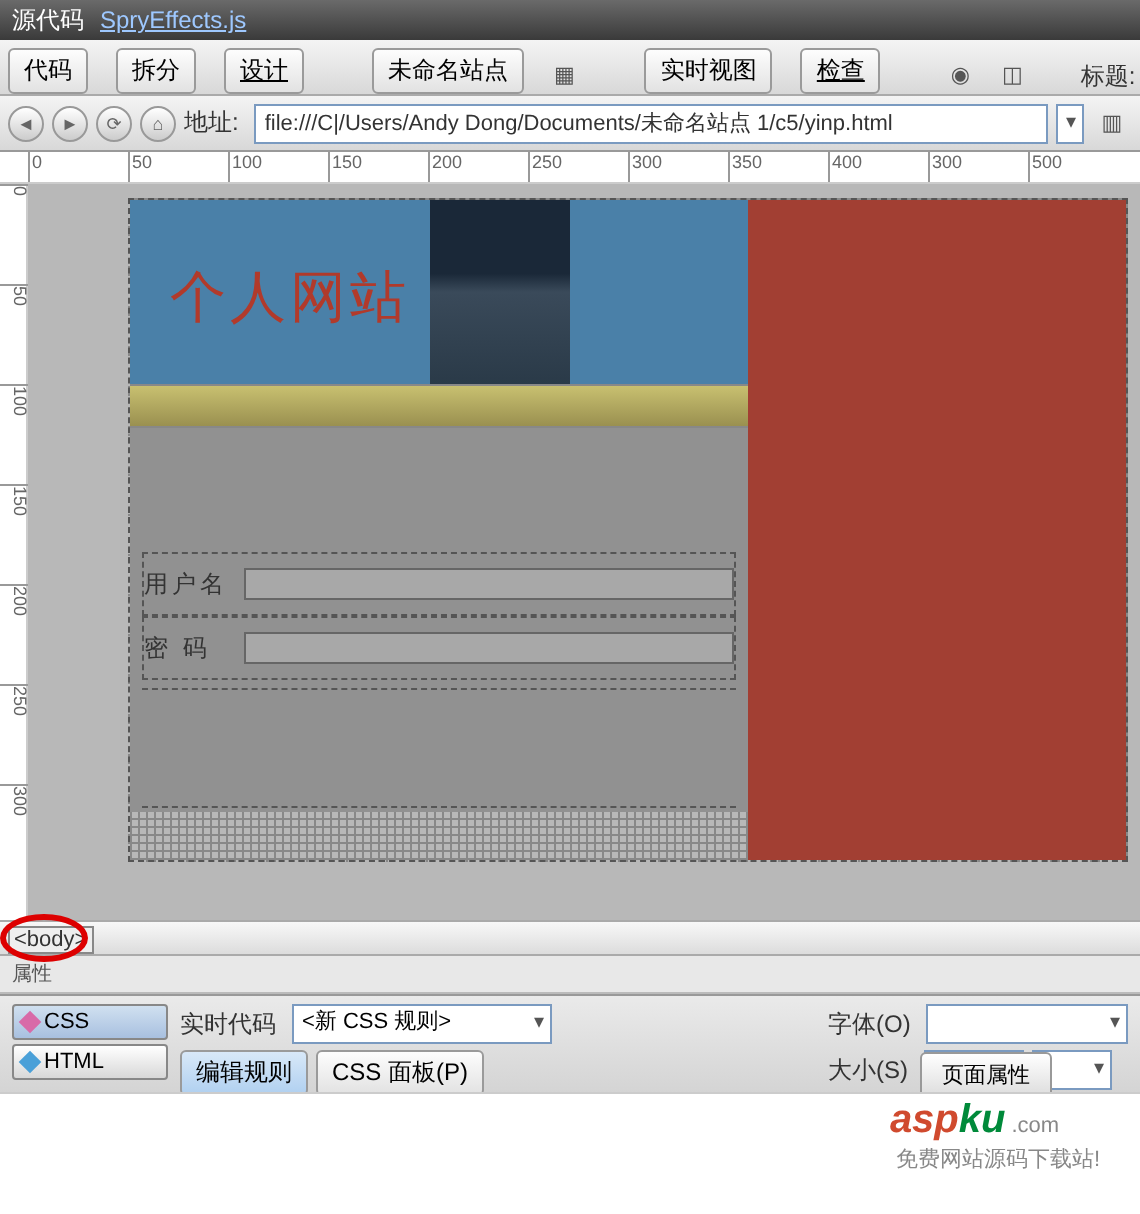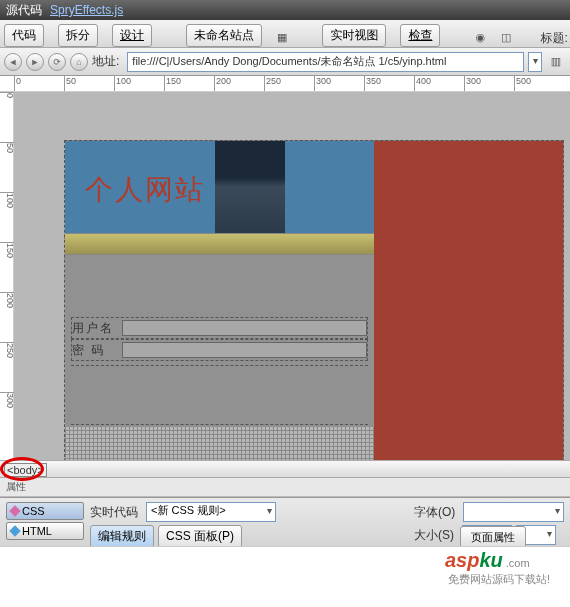--- a/index.html
+++ b/index.html
@@ -23,21 +23,21 @@
 .canvas{flex:1;background:#b8b8b8;position:relative;overflow:hidden;}
 .page{position:absolute;left:50px;top:7px;width:500px;display:flex;border:1px dashed #555;}
 .col-left{width:310px;}
 .col-right{width:190px;background:#a23f33;height:330px;}
 .header{height:92px;background:#4a80a8;display:flex;}
 .header-title{font-size:28px;color:#b13a2b;padding:30px 10px 0 20px;font-family:"SimSun";letter-spacing:2px;}
 .header-img{width:70px;background:linear-gradient(#1a2838 40%,#3a4a5a 50%,#2a3a48);}
 .navbar{height:22px;background:linear-gradient(#c8c070,#9a9050);border-top:1px solid #888;border-bottom:1px solid #888;}
 .gray-block{height:60px;background:#919191;}
 .form-block{background:#919191;padding:2px 6px;}
-.form-row{display:flex;align-items:center;height:22px;border:1px dashed #555;margin-bottom:0;}
+.form-row{display:flex;align-items:center;height:32px;border:1px dashed #555;margin-bottom:0;}
 .form-label{color:#333;font-size:12px;width:50px;letter-spacing:2px;}
 .form-input{flex:1;height:16px;border:1px solid #666;background:#a8a8a8;}
 .gray-below{height:60px;background:#919191;border-top:1px dashed #555;margin-top:4px;border-bottom:1px dashed #555;}
 .tagsel{height:18px;background:linear-gradient(#f8f8f8,#dcdcdc);border-top:1px solid #aaa;border-bottom:1px solid #aaa;padding:0 4px;font-size:11px;color:#333;display:flex;align-items:flex-end;position:relative;}
 .body-tag{border:1px solid #888;padding:0 2px;background:#eee;}
 .red-circle{position:absolute;left:0px;top:-4px;width:44px;height:24px;border:3px solid #d00;border-radius:50%;}
 .props{background:linear-gradient(#eaeaea,#d2d2d2);height:54px;border-top:1px solid #999;display:flex;padding:4px 6px;gap:6px;}
 .props-col1{width:78px;display:flex;flex-direction:column;gap:2px;}
 .mode-btn{background:linear-gradient(#fff,#d8d8d8);border:1px solid #888;border-radius:2px;padding:2px 4px;font-size:11px;display:flex;align-items:center;gap:3px;}
 .mode-btn .dia{width:8px;height:8px;transform:rotate(45deg);}
@@ -45,21 +45,21 @@
 .prop-row{display:flex;align-items:center;gap:4px;}
 .select{border:1px solid #7a9ac0;height:20px;background:#fff;padding:0 14px 0 4px;font-size:11px;position:relative;}
 .select::after{content:"▾";position:absolute;right:3px;top:2px;font-size:10px;color:#555;}
 .props-col3{width:150px;display:flex;flex-direction:column;gap:3px;}
 .footer{position:absolute;bottom:0;left:0;right:0;height:61px;background:#fff;border-top:1px solid #ccc;display:flex;align-items:center;justify-content:flex-end;padding:0 8px;}
 .watermark{position:absolute;right:20px;bottom:20px;font-size:20px;font-style:italic;font-weight:bold;}
 .watermark .a{color:#d04a2e;}
 .watermark .b{color:#008a3a;}
 .watermark .c{font-size:11px;color:#888;font-style:normal;font-weight:normal;margin-left:3px;}
 .page-prop-btn{background:linear-gradient(#fff,#ddd);border:1px solid #999;border-radius:3px;padding:3px 10px;font-size:11px;position:absolute;right:44px;bottom:58px;}
-.hatch{background-image:repeating-linear-gradient(0deg,#888 0,#888 1px,transparent 1px,transparent 4px),repeating-linear-gradient(90deg,#888 0,#888 1px,transparent 1px,transparent 4px);margin-top:41px;}
+.hatch{background-image:repeating-linear-gradient(0deg,#888 0,#888 1px,transparent 1px,transparent 4px),repeating-linear-gradient(90deg,#888 0,#888 1px,transparent 1px,transparent 4px);}
 .sml{font-size:10px;color:#555;}
 </style>
 </head>
 <body>
 
 <div class="titlebar">
   <span>源代码</span>
   <span class="tab-link">SpryEffects.js</span>
 </div>
 

